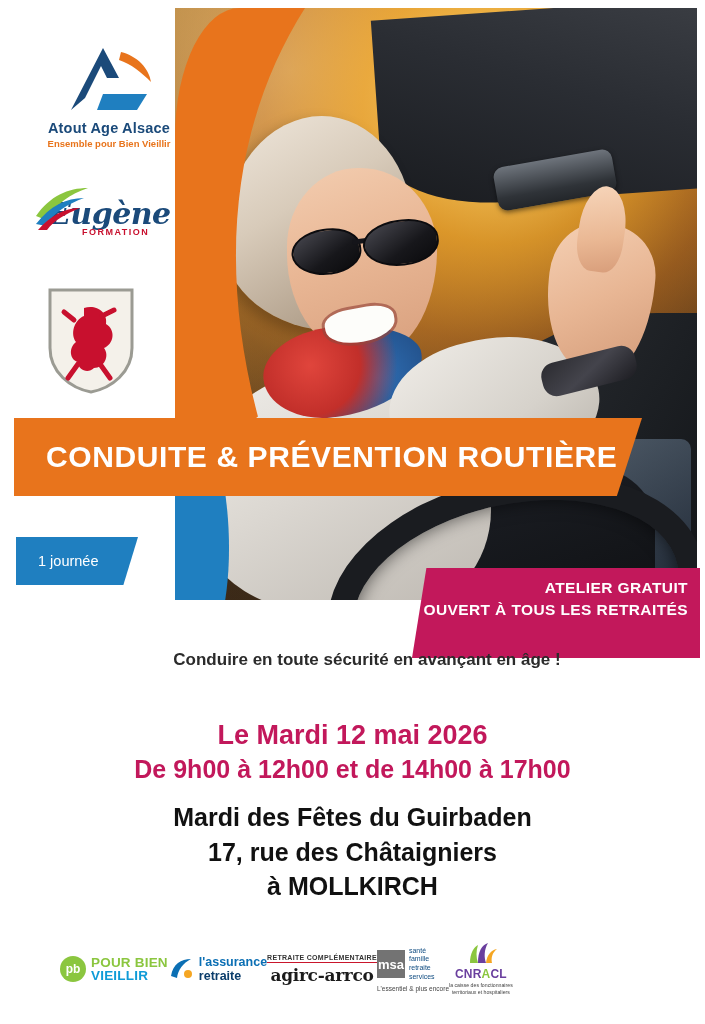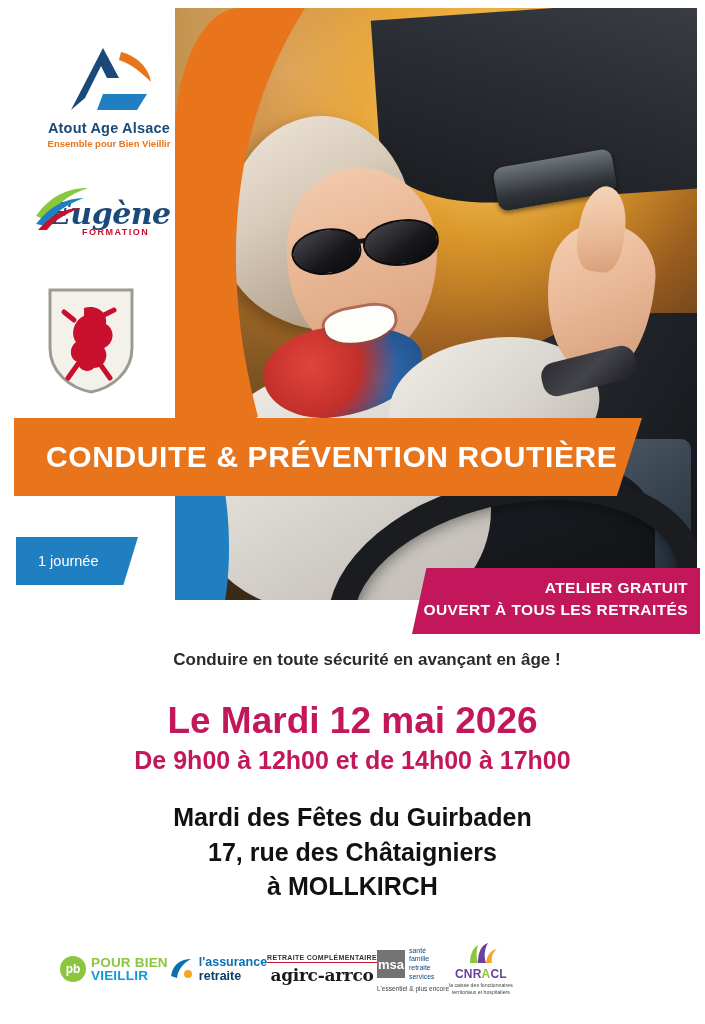--- a/index.html
+++ b/index.html
@@ -351,21 +351,21 @@
     font-size: 14.5px;
     padding-left: 22px;
   }
 
   
   .gratuit-band {
     position: absolute;
     left: 412px;
     top: 568px;
     width: 288px;
-    height: 66px;
+    height: 90px;
     background: #c2185b;
     clip-path: polygon(5% 0, 100% 0, 100% 100%, 0 100%);
     padding: 9px 12px 0 0;
     box-sizing: border-box;
     text-align: right;
   }
   .gratuit-line {
     color: #ffffff;
     font-size: 15.5px;
     font-weight: bold;
@@ -385,23 +385,24 @@
     padding-left: 29px;
   }
   .dates {
     position: absolute;
     left: 0; right: 0;
     top: 700px;
     text-align: center;
     color: #c2185b;
   }
   .date-line1 {
-    font-size: 37px;
+    font-size: 27px;
     font-weight: bold;
     margin-bottom: 4px;
+    margin-top: 20px;
   }
   .date-line2 {
     font-size: 25px;
     font-weight: bold;
   }
   .venue {
     position: absolute;
     left: 0; right: 0;
     top: 800px;
     text-align: center;

